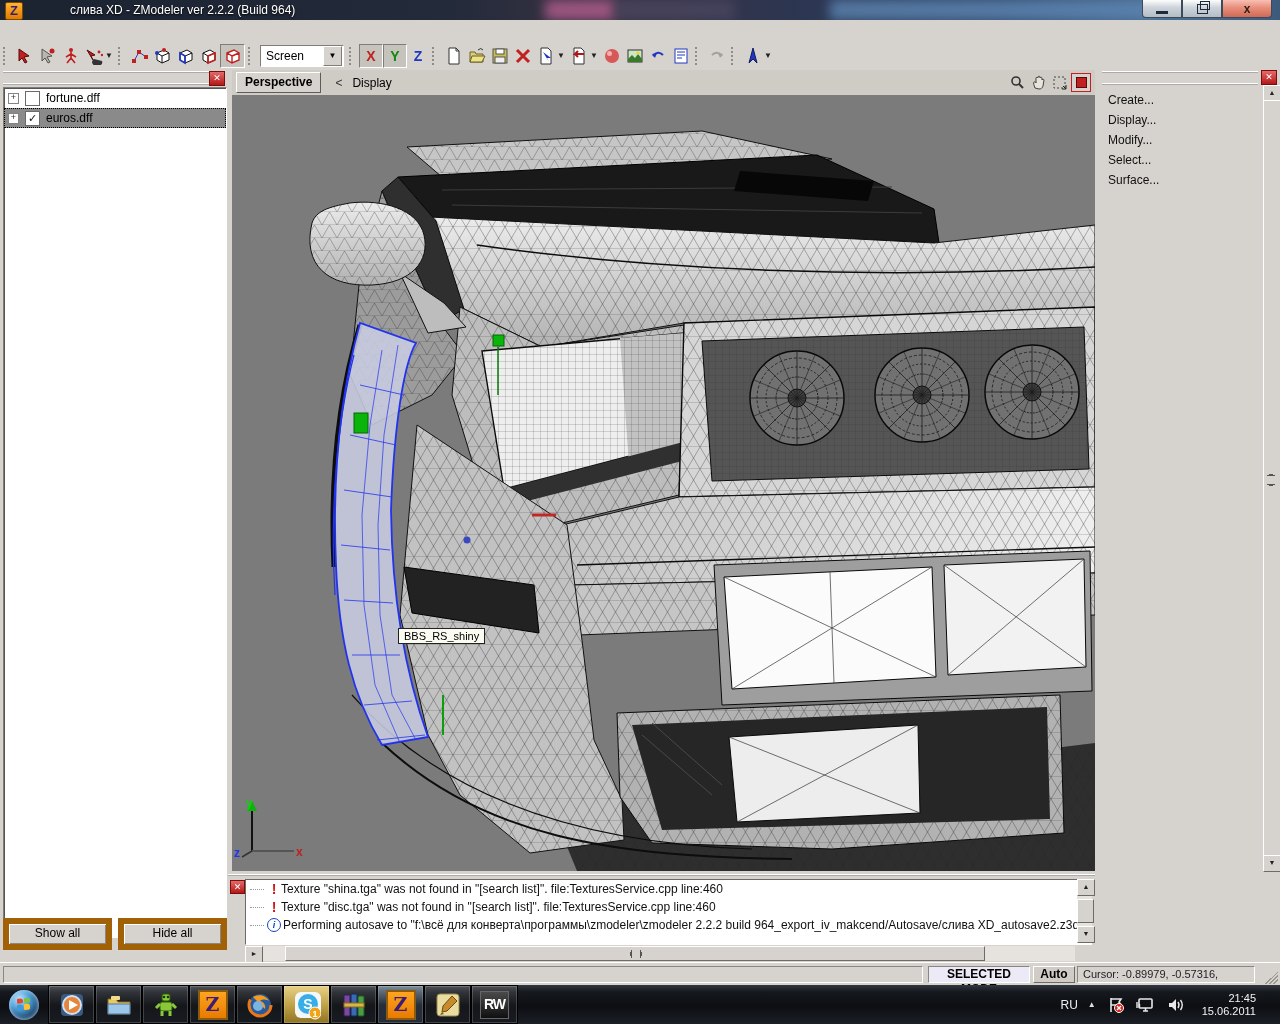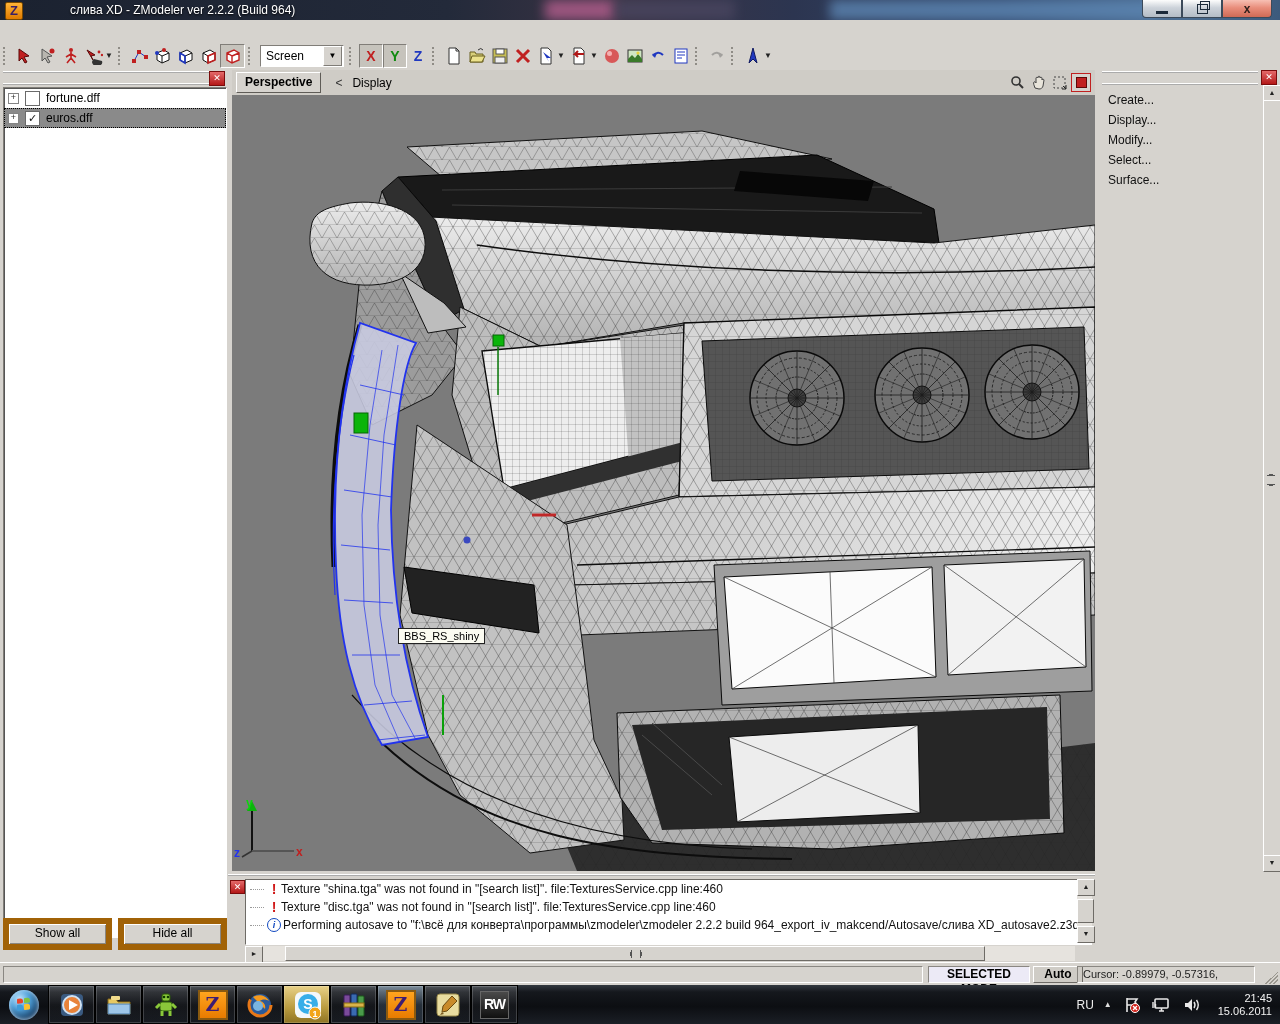--- a/index.html
+++ b/index.html
@@ -109,21 +109,21 @@
   #log-hscroll .left{left:0;top:0;}
   #log-hscroll .right{right:0;top:0;}
   #log-hthumb{position:absolute;left:40px;right:90px;top:0;height:15px;background:#d6d3ce;border:1px solid;border-color:#fff #6e6b66 #6e6b66 #fff;box-sizing:border-box;}
   #log-hthumb .grip{position:absolute;left:50%;top:3px;width:8px;height:8px;margin-left:-4px;
                     border-left:1px solid #555;border-right:1px solid #555;box-shadow:3px 0 0 -2px #555,-3px 0 0 -2px #555;}
   
   #statusbar{position:absolute;left:0;top:962px;width:1280px;height:23px;background:#d6d3ce;border-top:1px solid #fff;}
   .sb-panel{position:absolute;top:3px;height:17px;border:1px solid;border-color:#8a8782 #fff #fff #8a8782;box-sizing:border-box;}
   #sb-main{left:3px;width:920px;}
   #sb-mode{left:928px;width:102px;background:#eceaf6;font-weight:bold;text-align:center;line-height:15px;font-size:12px;}
-  #sb-auto{left:1033px;width:50px;background:#cfccc6;border-color:#fff #6e6b66 #6e6b66 #fff;font-weight:bold;text-align:center;line-height:15px;}
+  #sb-auto{left:1033px;width:42px;background:#cfccc6;border-color:#fff #6e6b66 #6e6b66 #fff;font-weight:bold;text-align:center;line-height:15px;}
   #sb-cursor{left:1077px;width:178px;padding-left:5px;line-height:15px;font-size:11px;color:#222;}
   #sb-grip{position:absolute;right:2px;bottom:2px;width:13px;height:13px;
            background:linear-gradient(135deg,transparent 0 50%,#9a978f 50% 57%,transparent 57% 64%,#9a978f 64% 71%,transparent 71% 78%,#9a978f 78% 85%,transparent 85%);}
   
   #taskbar{position:absolute;left:0;top:985px;width:1280px;height:39px;
            background:linear-gradient(180deg,#33383f 0%,#15181d 18%,#0c0e12 55%,#1b1f26 100%);display:flex;align-items:center;}
   #start-orb{width:48px;height:39px;display:flex;align-items:center;justify-content:center;}
   #orb{width:30px;height:30px;border-radius:50%;background:radial-gradient(circle at 35% 30%,#bfe6ff 0%,#4f9fd8 35%,#15395e 75%,#0a1c30 100%);
        box-shadow:inset 0 0 4px #cfeaff;display:flex;align-items:center;justify-content:center;}
   #flag{width:14px;height:13px;display:grid;grid-template-columns:6px 6px;grid-template-rows:5px 6px;gap:1px;transform:skewY(-6deg);}
@@ -132,21 +132,21 @@
   .tb-slot{width:47px;height:39px;display:flex;align-items:center;justify-content:center;position:relative;}
   .tb-slot.framed{border:1px solid #000;box-shadow:inset 0 0 0 1px rgba(255,255,255,.18);
                   background:linear-gradient(180deg,rgba(255,255,255,.16),rgba(255,255,255,.04) 50%,rgba(0,0,0,.1));box-sizing:border-box;}
   .tb-slot.active{background:linear-gradient(180deg,rgba(190,215,235,.55),rgba(120,150,180,.25) 50%,rgba(60,80,100,.3));}
   .tb-slot.gold{background:linear-gradient(180deg,#e8d188,#b99a3e 60%,#8f7424);}
   .ticon{width:28px;height:28px;display:flex;align-items:center;justify-content:center;}
   .z-badge{width:26px;height:26px;background:linear-gradient(180deg,#ffa41e,#e87b00);border:2px solid #8a5a10;
            color:#3d1d73;font-weight:bold;font-size:19px;line-height:24px;text-align:center;font-family:"DejaVu Serif",serif;}
   .rw-badge{width:27px;height:26px;background:linear-gradient(180deg,#4a4a4a,#101010);border:1px solid #666;
             color:#fff;font-weight:bold;font-size:14px;line-height:25px;text-align:center;letter-spacing:-1px;}
-  #tray{margin-left:auto;display:flex;align-items:center;gap:10px;padding-right:8px;color:#fff;}
+  #tray{margin-left:auto;display:flex;align-items:center;gap:10px;padding-right:24px;color:#fff;}
   #tray-lang{font-size:12px;color:#eee;}
   #tray-caret{color:#dfdfdf;font-size:8px;}
   #tray-clock{text-align:right;font-size:11px;line-height:13px;color:#f2f2f2;padding-left:6px;}
   .trayicon{display:flex;align-items:center;}
   
   #gap-top{position:absolute;left:230px;top:68px;width:868px;height:2px;background:#d6d3ce;}
 </style>
 </head>
 <body>
 

